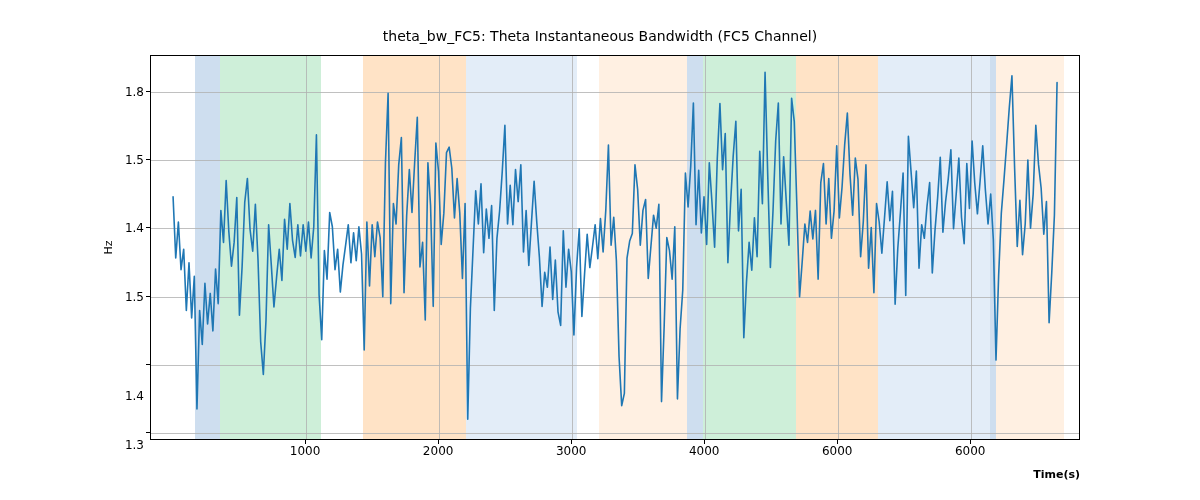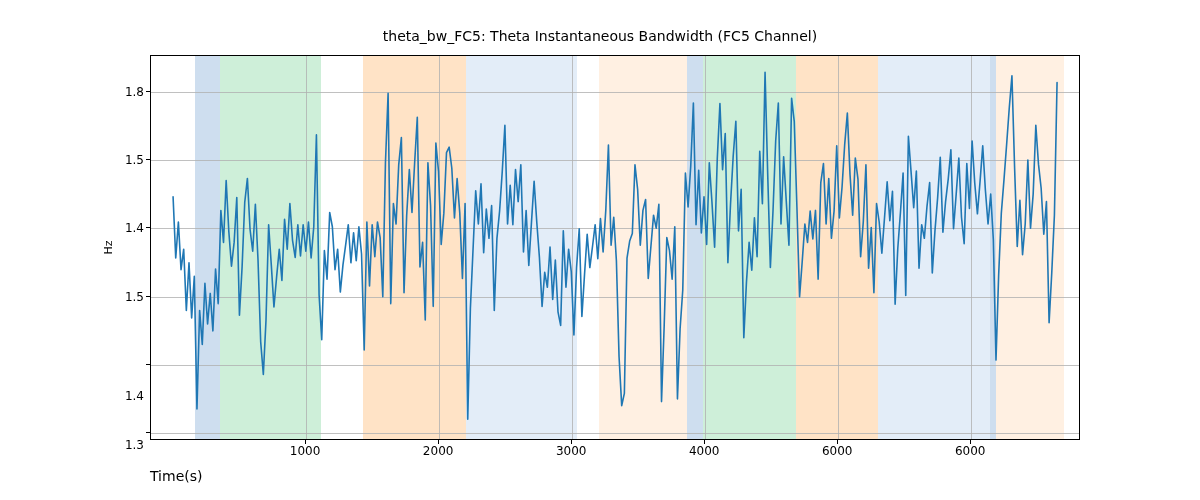--- a/index.html
+++ b/index.html
@@ -48,23 +48,24 @@
     transform: rotate(-90deg);
     transform-origin: center center;
     font-size: 11px;
     color: #000000;
   }
   .xlabel {
     position: absolute;
     left: 150px;
     top: 468px;
     width: 930px;
-    text-align: left;
-    font-size: 14px;
+    text-align: right;
+    font-size: 11px;
     color: #000000;
+    font-weight: bold;
   }
   .tick-x {
     position: absolute;
     top: 444px;
     width: 40px;
     margin-left: -20px;
     text-align: center;
     font-size: 12px;
     color: #000000;
   }

